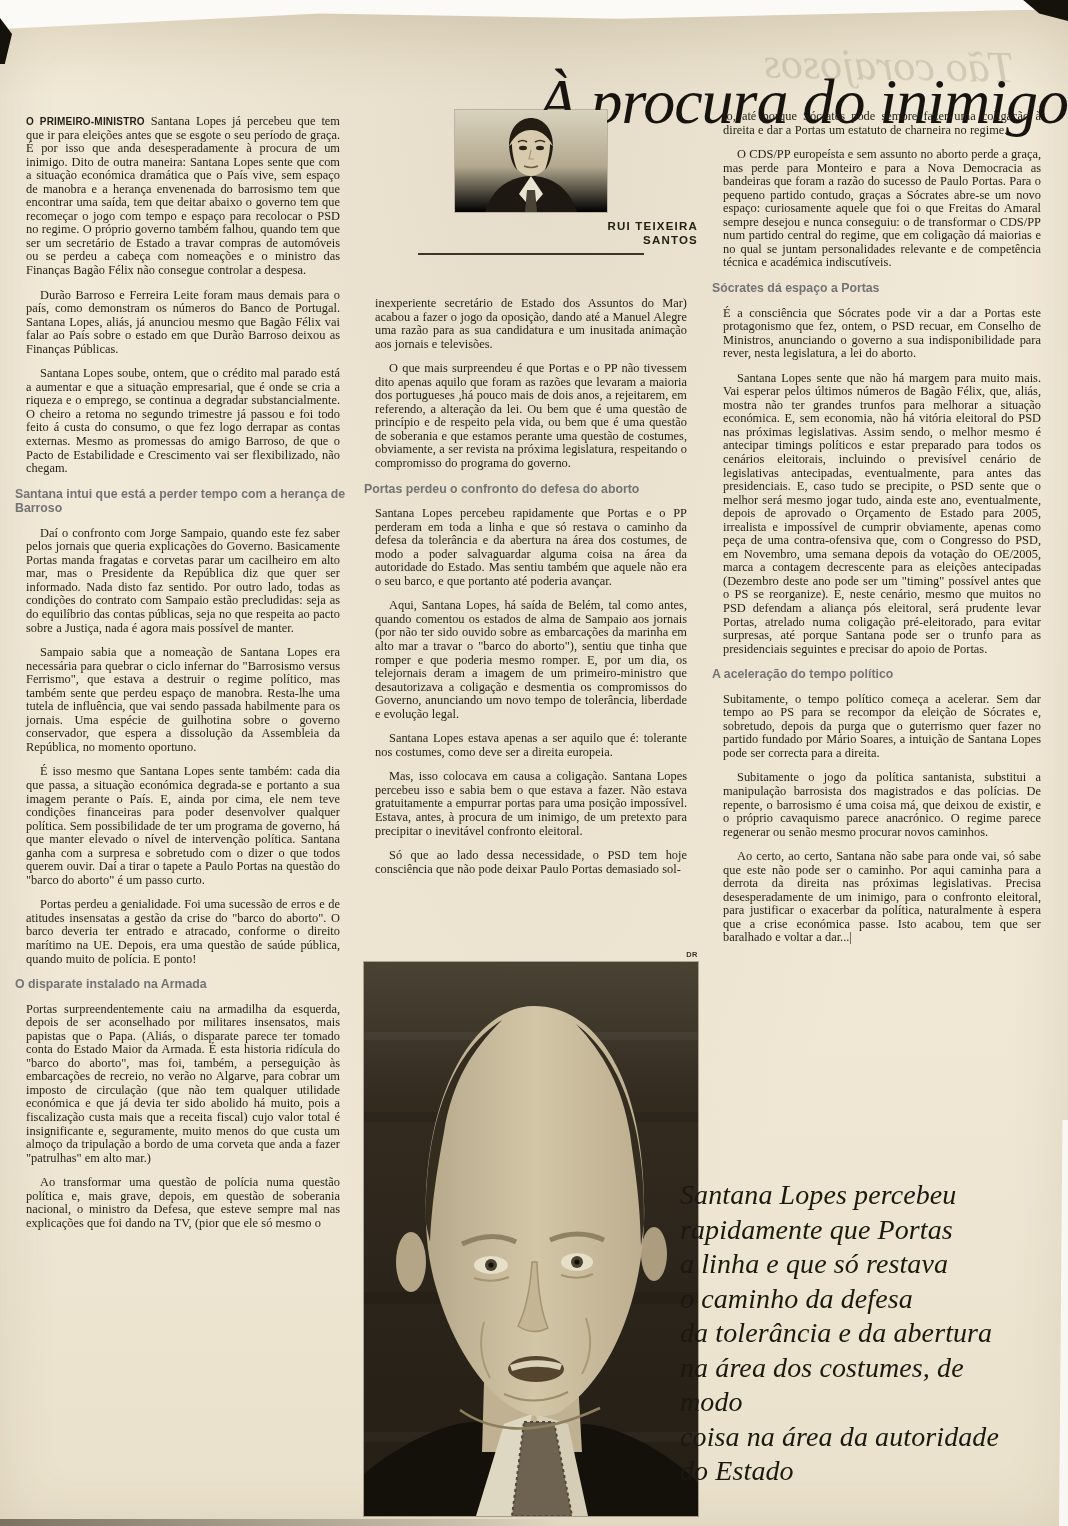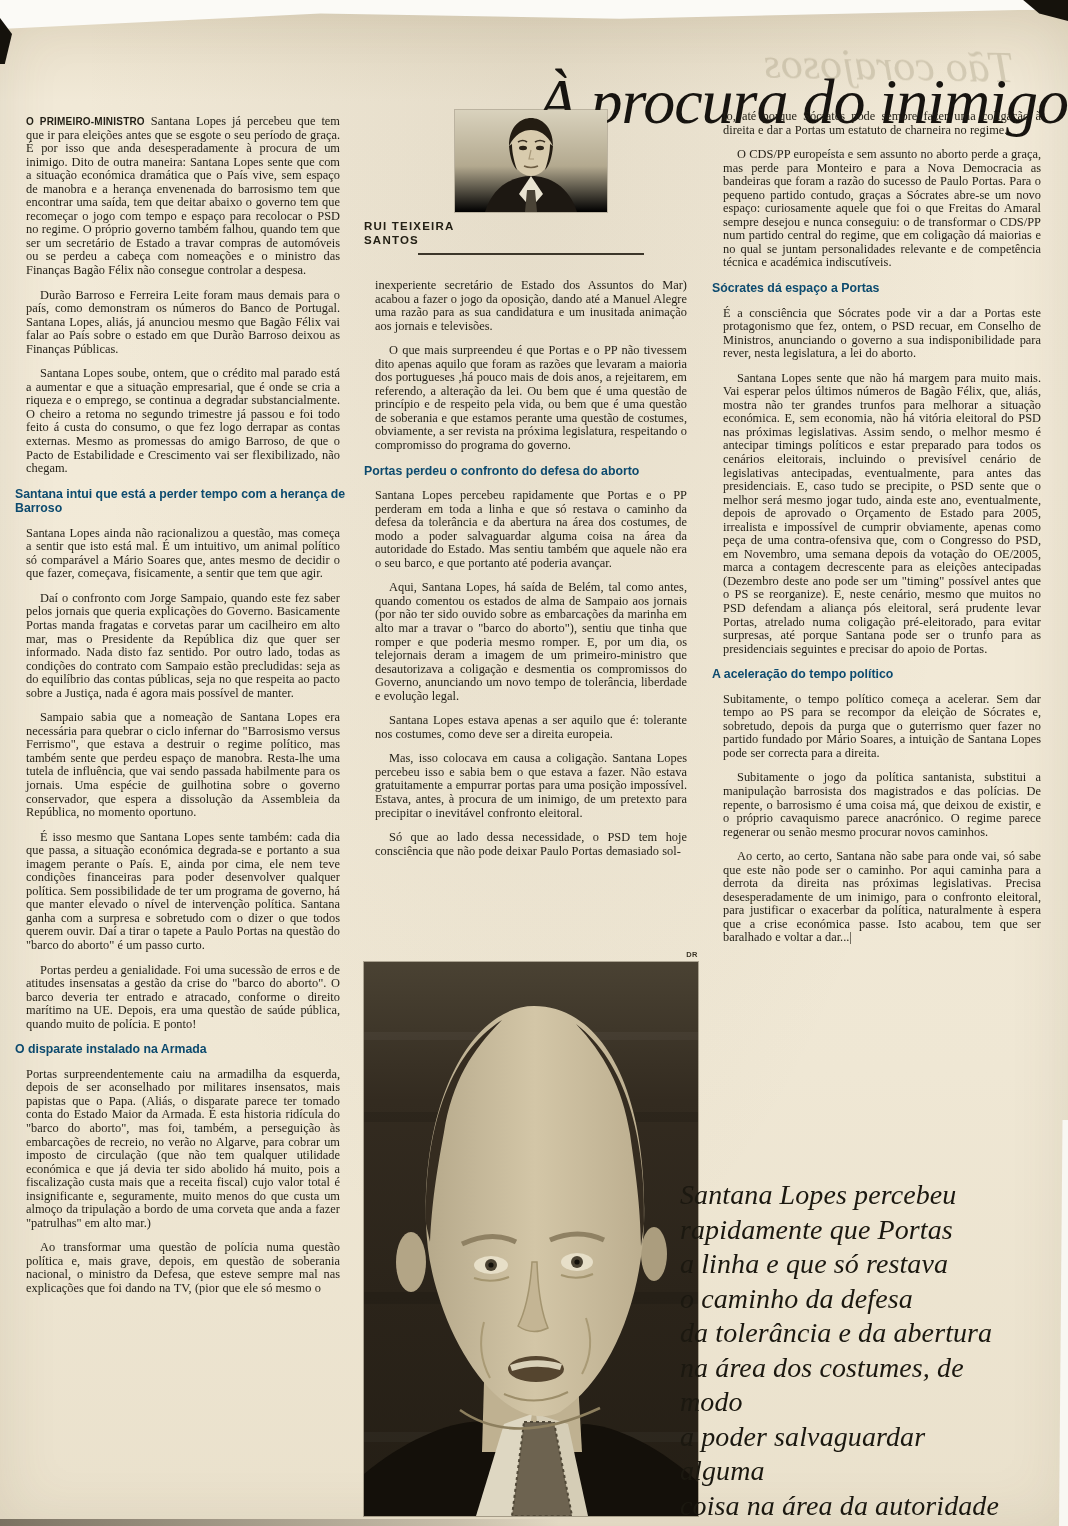--- a/index.html
+++ b/index.html
@@ -45,25 +45,25 @@
   #col3{left:712px;top:99px;width:340px;}
   .para{
     font-size:12.4px;line-height:13.55px;text-align:justify;margin:11px;
     word-spacing:.2px;
   }
   .para.indent{text-indent:14px;}
   .leadin{font-family:"Liberation Sans",sans-serif;font-weight:bold;font-size:10px;letter-spacing:.2px;}
   .leadin::first-letter{font-size:13px;}
   .subhead{
     font-family:"Liberation Sans",sans-serif;font-weight:bold;
-    font-size:12.3px;line-height:14.5px;margin:9px 0 3px 0;color:#0c4a6e;
-  }
-
-  
-  .byline-block{text-align:left;margin-bottom:24px;}
+    font-size:12.3px;line-height:14.5px;margin:9px 0 3px 0;color:#737373;
+  }
+
+  
+  .byline-block{text-align:right;margin-bottom:42px;}
   .byline-photo{width:152px;height:102px;margin:6px auto 0;display:block;
     box-shadow:0 0 0 1px rgba(60,50,30,.25);}
   .byline-name{
     font-family:"Liberation Sans",sans-serif;font-weight:bold;font-size:11.5px;
     letter-spacing:1.2px;line-height:14px;color:#232015;margin-top:7px;
   }
   .byline-rule{width:226px;border-bottom:2px solid #3c362a;margin:6px auto 0;}
 
   
   .photo-credit{
@@ -91,21 +91,20 @@
 <div class="edge-right"></div>
 
 <div class="ghost-title">Tão corajosos</div>
 <h1 class="headline">À procura do inimigo</h1>
 
 <div class="col" id="col1">
   <p class="para"><span class="leadin">O PRIMEIRO-MINISTRO</span> <span>Santana Lopes já percebeu que tem que ir para eleições antes que se esgote o seu período de graça. É por isso que anda desesperadamente à procura de um inimigo. Dito de outra maneira: Santana Lopes sente que com a situação económica dramática que o País vive, sem espaço de manobra e a herança envenenada do barrosismo tem que encontrar uma saída, tem que deitar abaixo o governo tem que recomeçar o jogo com tempo e espaço para recolocar o PSD no regime. O próprio governo também falhou, quando tem que ser um secretário de Estado a travar compras de automóveis ou se perdeu a cabeça com nomeações e o ministro das Finanças Bagão Félix não consegue controlar a despesa.</span></p>
   <p class="para indent">Durão Barroso e Ferreira Leite foram maus demais para o país, como demonstram os números do Banco de Portugal. Santana Lopes, aliás, já anunciou mesmo que Bagão Félix vai falar ao País sobre o estado em que Durão Barroso deixou as Finanças Públicas.</p>
   <p class="para indent">Santana Lopes soube, ontem, que o crédito mal parado está a aumentar e que a situação empresarial, que é onde se cria a riqueza e o emprego, se continua a degradar substancialmente. O cheiro a retoma no segundo trimestre já passou e foi todo feito á custa do consumo, o que fez logo derrapar as contas externas. Mesmo as promessas do amigo Barroso, de que o Pacto de Estabilidade e Crescimento vai ser flexibilizado, não chegam.</p>
   <p class="subhead">Santana intui que está a perder tempo com a herança de Barroso</p>
-  <p class="para">Santana Lopes ainda não racionalizou a questão, mas começa a sentir que isto está mal. É um intuitivo, um animal político só comparável a Mário Soares que, antes mesmo de decidir o que fazer, começava, fisicamente, a sentir que tem que agir.</p>
   <p class="para indent">Daí o confronto com Jorge Sampaio, quando este fez saber pelos jornais que queria explicações do Governo. Basicamente Portas manda fragatas e corvetas parar um cacilheiro em alto mar, mas o Presidente da República diz que quer ser informado. Nada disto faz sentido. Por outro lado, todas as condições do contrato com Sampaio estão precludidas: seja as do equilíbrio das contas públicas, seja no que respeita ao pacto sobre a Justiça, nada é agora mais possível de manter.</p>
   <p class="para indent">Sampaio sabia que a nomeação de Santana Lopes era necessária para quebrar o ciclo infernar do "Barrosismo versus Ferrismo", que estava a destruir o regime político, mas também sente que perdeu espaço de manobra. Resta-lhe uma tutela de influência, que vai sendo passada habilmente para os jornais. Uma espécie de guilhotina sobre o governo conservador, que espera a dissolução da Assembleia da República, no momento oportuno.</p>
   <p class="para indent">É isso mesmo que Santana Lopes sente também: cada dia que passa, a situação económica degrada-se e portanto a sua imagem perante o País. E, ainda por cima, ele nem teve condições financeiras para poder desenvolver qualquer política. Sem possibilidade de ter um programa de governo, há que manter elevado o nível de intervenção política. Santana ganha com a surpresa e sobretudo com o dizer o que todos querem ouvir. Daí a tirar o tapete a Paulo Portas na questão do "barco do aborto" é um passo curto.</p>
   <p class="para indent">Portas perdeu a genialidade. Foi uma sucessão de erros e de atitudes insensatas a gestão da crise do "barco do aborto". O barco deveria ter entrado e atracado, conforme o direito marítimo na UE. Depois, era uma questão de saúde pública, quando muito de polícia. E ponto!</p>
   <p class="subhead">O disparate instalado na Armada</p>
   <p class="para">Portas surpreendentemente caiu na armadilha da esquerda, depois de ser aconselhado por militares insensatos, mais papistas que o Papa. (Aliás, o disparate parece ter tomado conta do Estado Maior da Armada. É esta historia ridícula do "barco do aborto", mas foi, também, a perseguição às embarcações de recreio, no verão no Algarve, para cobrar um imposto de circulação (que não tem qualquer utilidade económica e que já devia ter sido abolido há muito, pois a fiscalização custa mais que a receita fiscal) cujo valor total é insignificante e, seguramente, muito menos do que custa um almoço da tripulação a bordo de uma corveta que anda a fazer "patrulhas" em alto mar.)</p>
   <p class="para indent">Ao transformar uma questão de polícia numa questão política e, mais grave, depois, em questão de soberania nacional, o ministro da Defesa, que esteve sempre mal nas explicações que foi dando na TV, (pior que ele só mesmo o</p>
 </div>
 
 <div class="col" id="col2">
@@ -222,18 +221,17 @@
   <path d="M96 448 Q150 486 236 446" stroke="#8d7f5e" stroke-width="2.5" fill="none"></path>
 </svg>
 
 <div class="pullquote">
   <div>Santana Lopes percebeu</div>
   <div>rapidamente que Portas</div>
   <div>a linha e que só restava</div>
   <div>o caminho da defesa</div>
   <div>da tolerância e da abertura</div>
   <div>na área dos costumes, de modo</div>
-  <div>a poder salvaguardar alguma</div>
   <div>coisa na área da autoridade</div>
   <div>do Estado</div>
 </div>
 
 <div class="edge-bottom"></div>
 
 </body></html>

